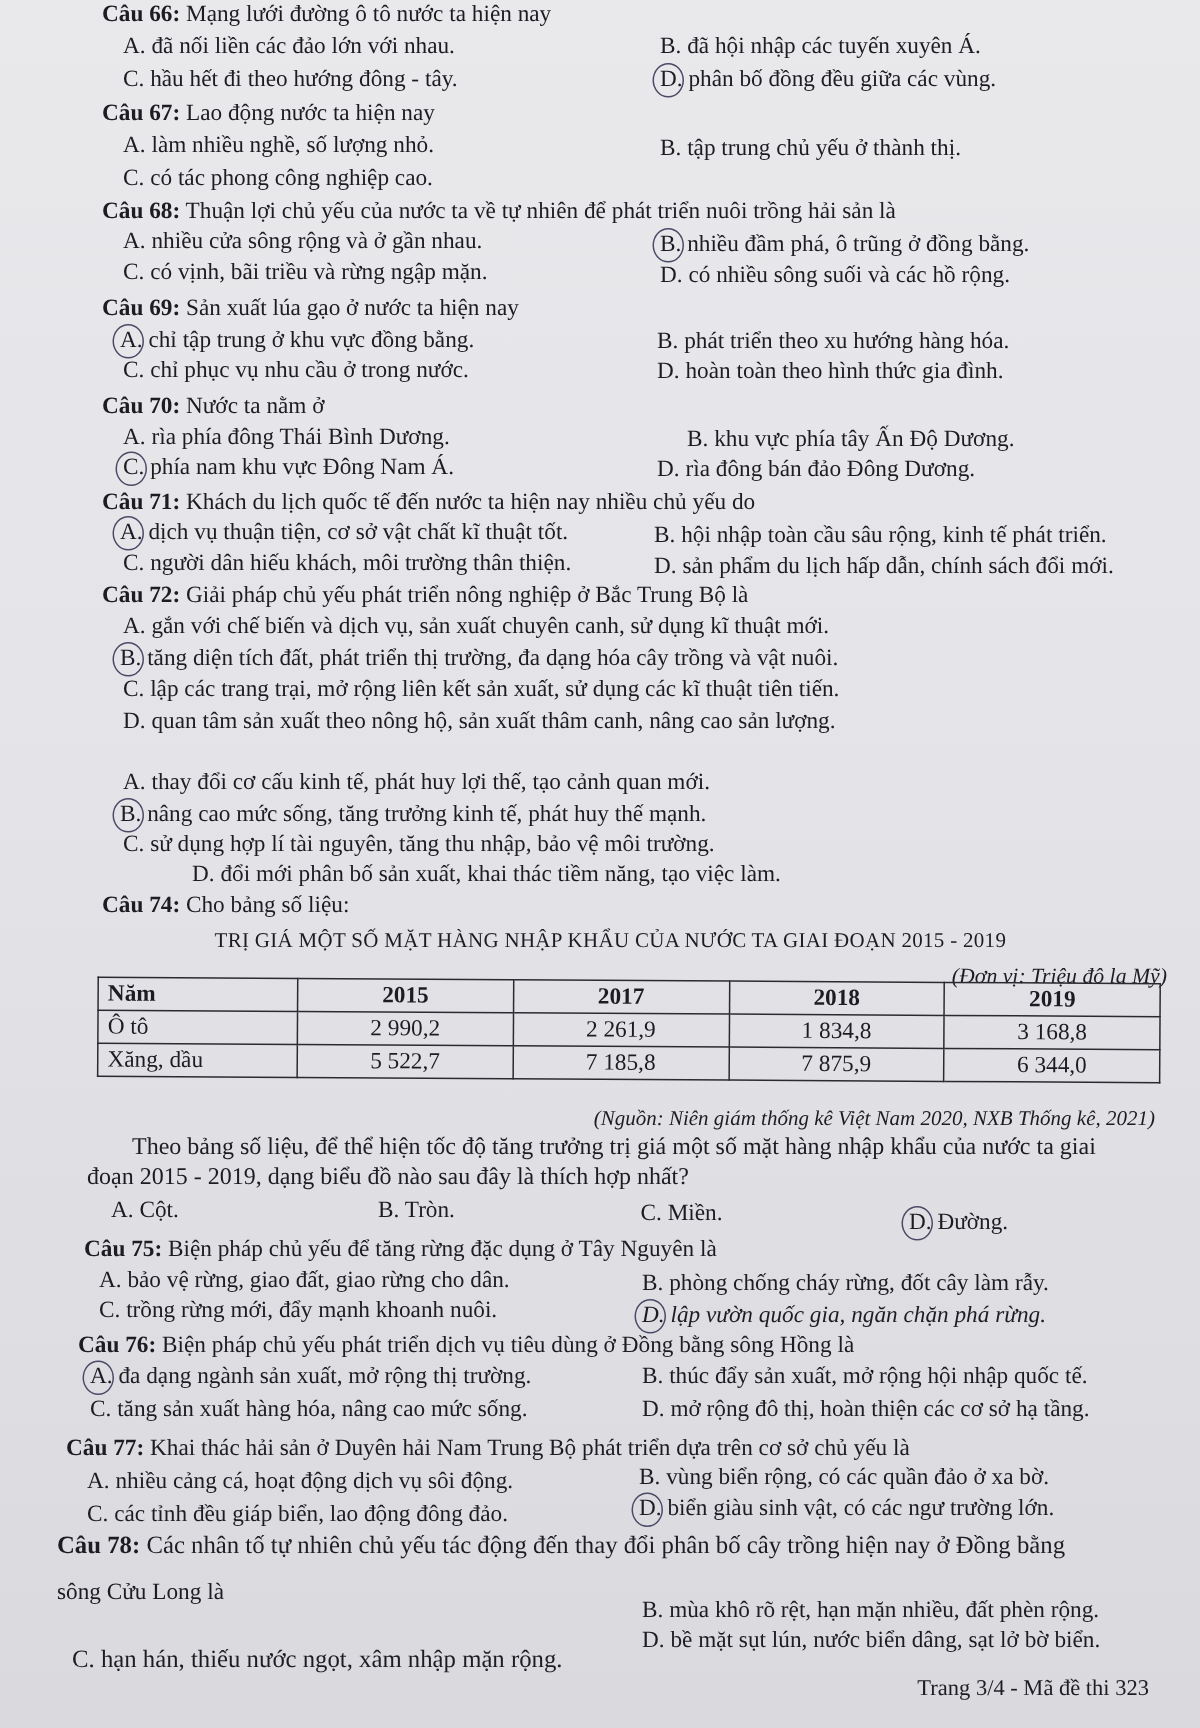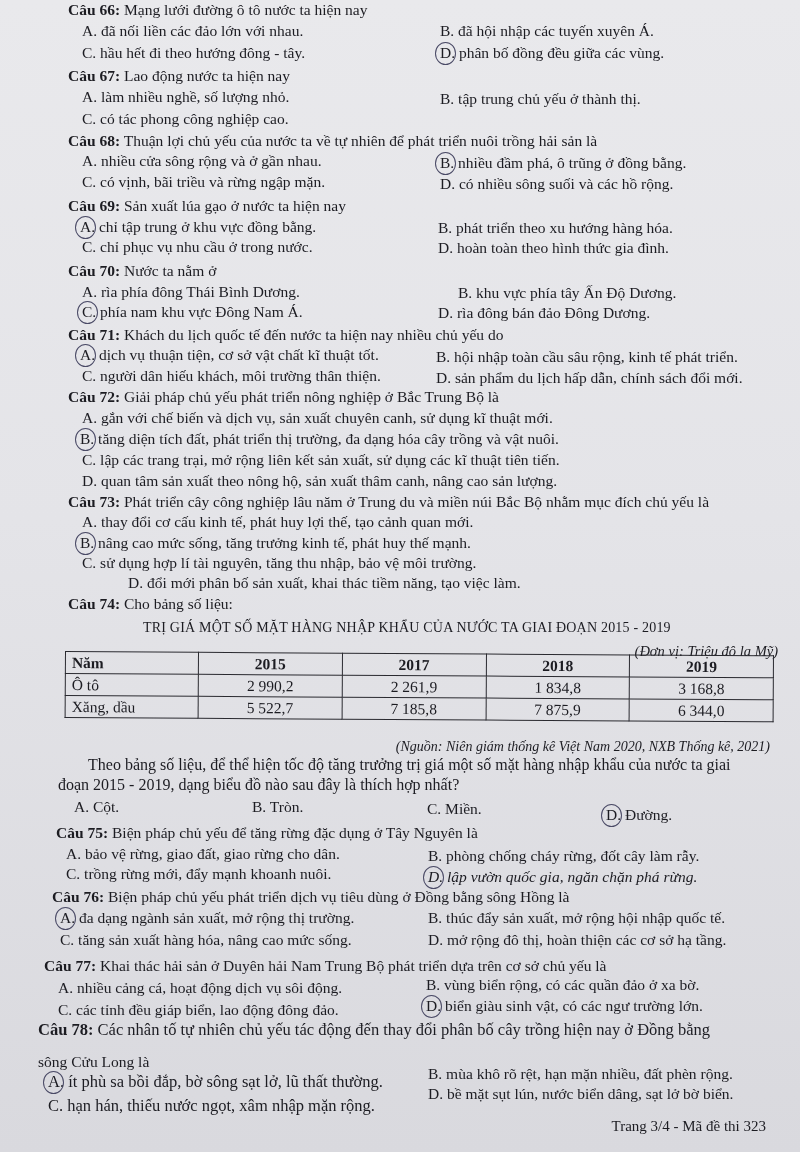--- a/index.html
+++ b/index.html
@@ -72,21 +72,20 @@
   <div class="opt" style="left:436px;top:347px;"><span class="letter">B.</span> <span>hội nhập toàn cầu sâu rộng, kinh tế phát triển.</span></div>
   <div class="opt" style="left:82px;top:366px;"><span class="letter">C.</span> <span>người dân hiếu khách, môi trường thân thiện.</span></div>
   <div class="opt" style="left:436px;top:368px;"><span class="letter">D.</span> <span>sản phẩm du lịch hấp dẫn, chính sách đổi mới.</span></div>
 
   <div class="q" style="top:387px;"><b>Câu 72:</b> <span>Giải pháp chủ yếu phát triển nông nghiệp ở Bắc Trung Bộ là</span></div>
   <div class="opt" style="left:82px;top:408px;"><span class="letter">A.</span> <span>gắn với chế biến và dịch vụ, sản xuất chuyên canh, sử dụng kĩ thuật mới.</span></div>
   <div class="opt" style="left:80px;top:429px;"><span class="letter circled">B.</span> <span>tăng diện tích đất, phát triển thị trường, đa dạng hóa cây trồng và vật nuôi.</span></div>
   <div class="opt" style="left:82px;top:450px;"><span class="letter">C.</span> <span>lập các trang trại, mở rộng liên kết sản xuất, sử dụng các kĩ thuật tiên tiến.</span></div>
   <div class="opt" style="left:82px;top:471px;"><span class="letter">D.</span> <span>quan tâm sản xuất theo nông hộ, sản xuất thâm canh, nâng cao sản lượng.</span></div>
 
-  <div class="q" style="top:492px;"><b>Câu 73:</b> <span>Phát triển cây công nghiệp lâu năm ở Trung du và miền núi Bắc Bộ nhằm mục đích chủ yếu là</span></div>
   <div class="opt" style="left:82px;top:512px;"><span class="letter">A.</span> <span>thay đổi cơ cấu kinh tế, phát huy lợi thế, tạo cảnh quan mới.</span></div>
   <div class="opt" style="left:80px;top:533px;"><span class="letter circled">B.</span> <span>nâng cao mức sống, tăng trưởng kinh tế, phát huy thế mạnh.</span></div>
   <div class="opt" style="left:82px;top:553px;"><span class="letter">C.</span> <span>sử dụng hợp lí tài nguyên, tăng thu nhập, bảo vệ môi trường.</span></div>
   <div class="opt" style="left:82px;top:573px;margin-left:46px;"><span class="letter">D.</span> <span>đổi mới phân bố sản xuất, khai thác tiềm năng, tạo việc làm.</span></div>
 
   <div class="q" style="top:594px;"><b>Câu 74:</b> <span>Cho bảng số liệu:</span></div>
   <div class="title">TRỊ GIÁ MỘT SỐ MẶT HÀNG NHẬP KHẨU CỦA NƯỚC TA GIAI ĐOẠN 2015 - 2019</div>
   <div class="unit">(Đơn vị: Triệu đô la Mỹ)</div>
   <table class="data">
     <tbody>
@@ -134,19 +133,18 @@
   <div class="opt" style="left:428px;top:930px;"><span class="letter">D.</span> <span>mở rộng đô thị, hoàn thiện các cơ sở hạ tầng.</span></div>
 
   <div class="q" style="left:44px;top:956px;"><b>Câu 77:</b> <span>Khai thác hải sản ở Duyên hải Nam Trung Bộ phát triển dựa trên cơ sở chủ yếu là</span></div>
   <div class="opt" style="left:58px;top:978px;"><span class="letter">A.</span> <span>nhiều cảng cá, hoạt động dịch vụ sôi động.</span></div>
   <div class="opt" style="left:426px;top:975px;"><span class="letter">B.</span> <span>vùng biển rộng, có các quần đảo ở xa bờ.</span></div>
   <div class="opt" style="left:58px;top:1000px;text-align:center;"><span class="letter">C.</span> <span>các tỉnh đều giáp biển, lao động đông đảo.</span></div>
   <div class="opt" style="left:426px;top:996px;"><span class="letter circled">D.</span> <span>biển giàu sinh vật, có các ngư trường lớn.</span></div>
 
   <div class="q" style="left:38px;top:1020px;font-size:16.5px;"><b>Câu 78:</b> <span>Các nhân tố tự nhiên chủ yếu tác động đến thay đổi phân bố cây trồng hiện nay ở Đồng bằng</span></div>
   <div class="q" style="left:38px;top:1052px;">sông Cửu Long là</div>
-  <div class="opt" style="left:48px;top:1072px;font-size:16.5px;"><span class="letter circled">A.</span> <span>ít phù sa bồi đắp, bờ sông sạt lở, lũ thất thường.</span></div>
   <div class="opt" style="left:428px;top:1064px;"><span class="letter">B.</span> <span>mùa khô rõ rệt, hạn mặn nhiều, đất phèn rộng.</span></div>
   <div class="opt" style="left:48px;top:1096px;font-size:16.5px;"><span class="letter">C.</span> <span>hạn hán, thiếu nước ngọt, xâm nhập mặn rộng.</span></div>
   <div class="opt" style="left:428px;top:1084px;"><span class="letter">D.</span> <span>bề mặt sụt lún, nước biển dâng, sạt lở bờ biển.</span></div>
 
   <div class="footer">Trang 3/4 - Mã đề thi 323</div>
 </div>
 
 </body></html>

